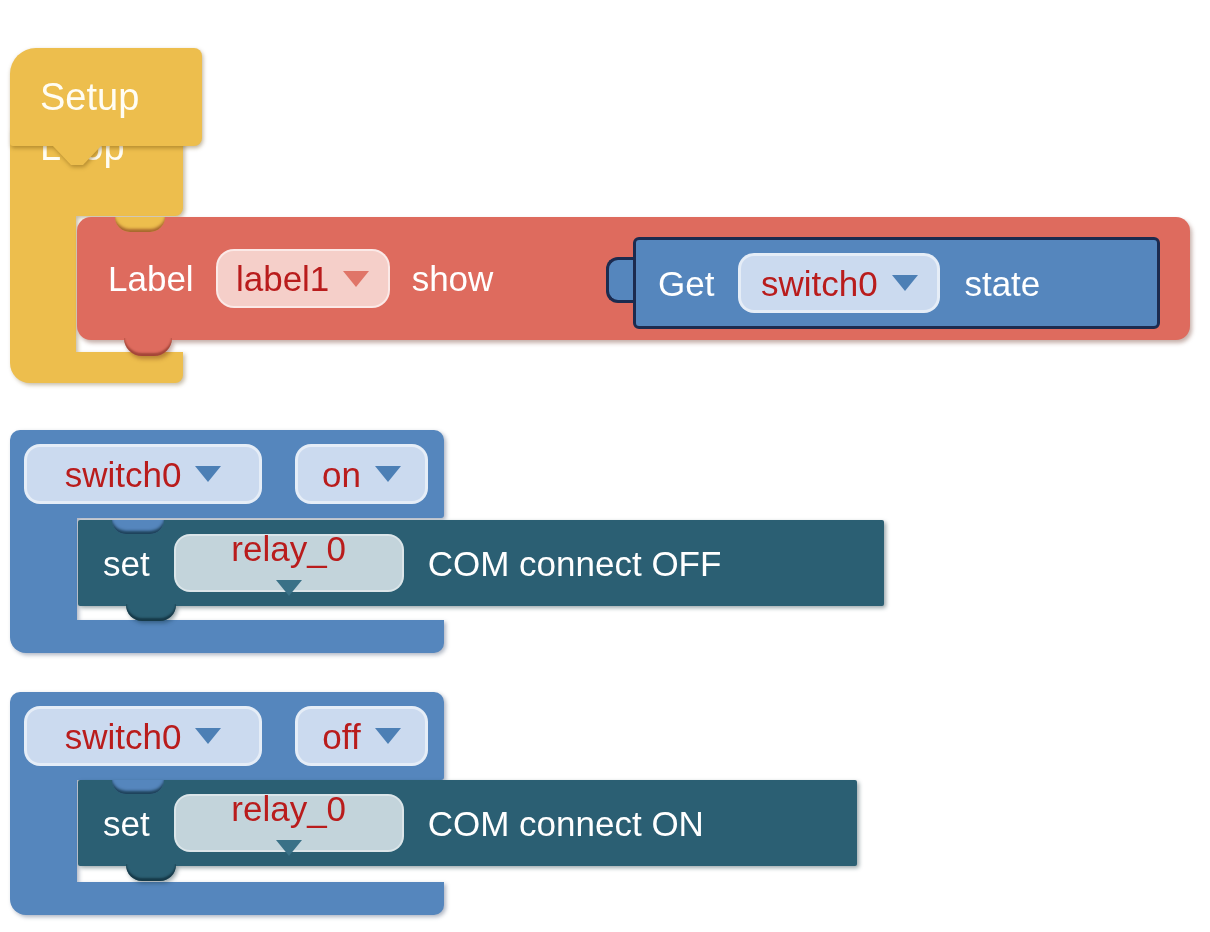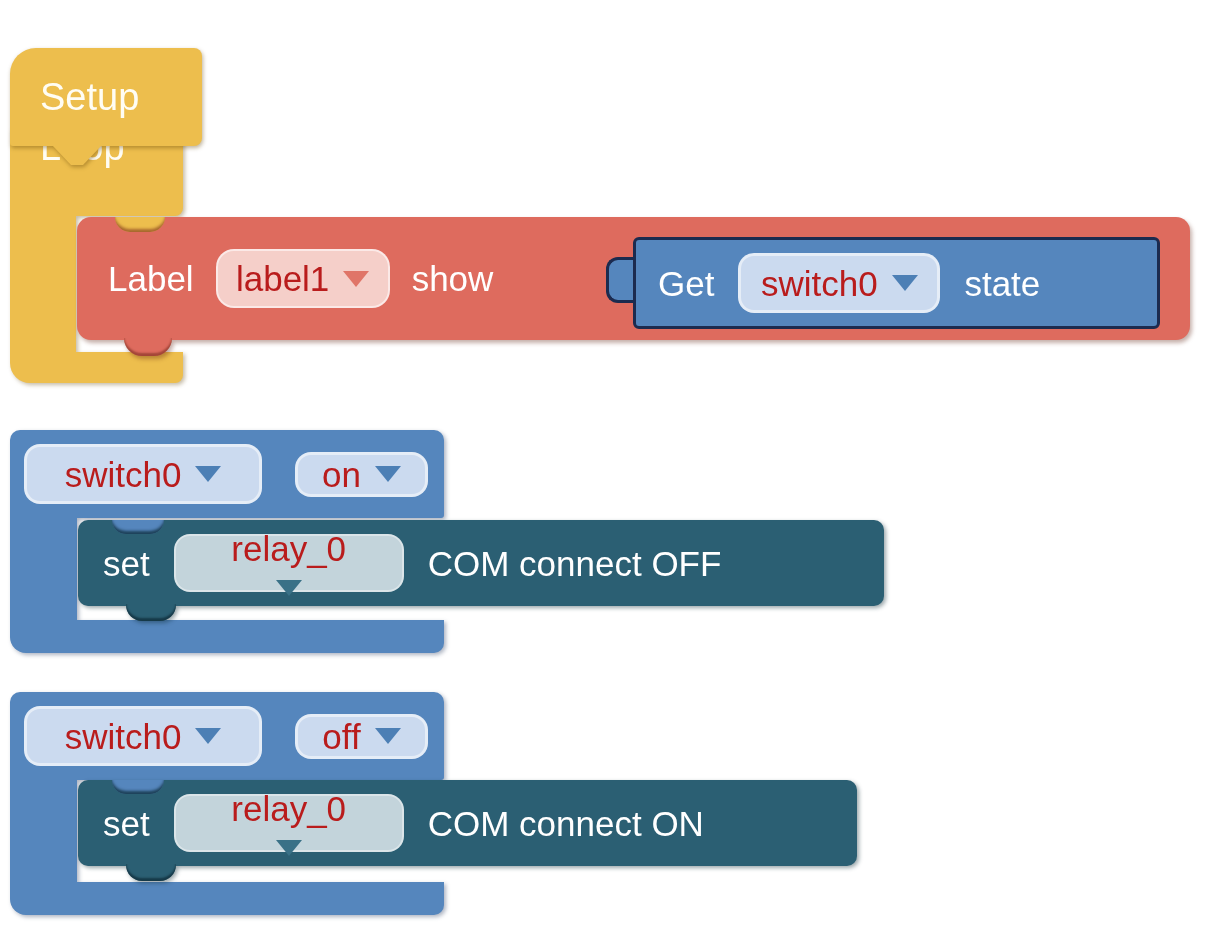--- a/index.html
+++ b/index.html
@@ -61,35 +61,35 @@
   .wrap-arm{left:0;top:0;width:434px;height:88px;background:var(--blue);
     border-radius:10px 10px 3px 0;display:flex;align-items:center;padding-left:14px;box-sizing:border-box;gap:33px;}
   .wrap-spine{left:0;top:86px;width:67px;height:106px;background:var(--blue);}
   .wrap-bottom-arm{left:0;top:190px;width:434px;height:33px;background:var(--blue);
     border-radius:0 0 10px 16px;}
   #switch-on-group{left:10px;top:430px;}
   #switch-off-group{left:10px;top:692px;}
 
   
   .teal-group{height:104px;z-index:4;filter:drop-shadow(2px 2px 2px rgba(5,35,45,.4));}
-  .teal-main{left:0;top:0;height:86px;background:var(--teal);border-radius:10px;
+  .teal-main{left:0;top:0;height:86px;background:var(--teal);border-radius:2px;
     display:flex;align-items:center;padding-left:25px;box-sizing:border-box;gap:24px;}
   .teal-notch{left:34px;top:0;width:52px;height:14px;background:var(--blue);
     border-radius:0 0 16px 16px;box-shadow:inset 0 -4px 3px -1px rgba(5,35,45,.7);}
   .teal-tab{left:48px;top:84px;width:50px;height:17px;background:var(--teal);
     border-radius:0 0 16px 16px;box-shadow:inset 0 -3px 2px rgba(0,20,30,.5);}
   #set-relay-off-group{left:78px;top:520px;width:812px;}
   #set-relay-off-main{width:806px;}
   #set-relay-on-group{left:78px;top:780px;width:786px;}
   #set-relay-on-main{width:779px;}
   .pill-lteal{background:var(--light_teal);border:2px solid rgba(255,255,255,.4);width:230px;height:58px;flex-direction:column;}
   .ar-teal{border-top-color:#3a7187;}
 
   .pill-sw{width:238px;height:60px;}
-  .pill-state{width:133px;height:45px;}
+  .pill-state{width:133px;height:60px;}
   .pill-get{width:202px;height:60px;}
 </style>
 </head>
 <body>
 
 <div id="stage">
 
   <div class="grp" id="loop-group">
     <div class="shape" id="loop-arm">
       <span class="hat-text">Loop</span>

